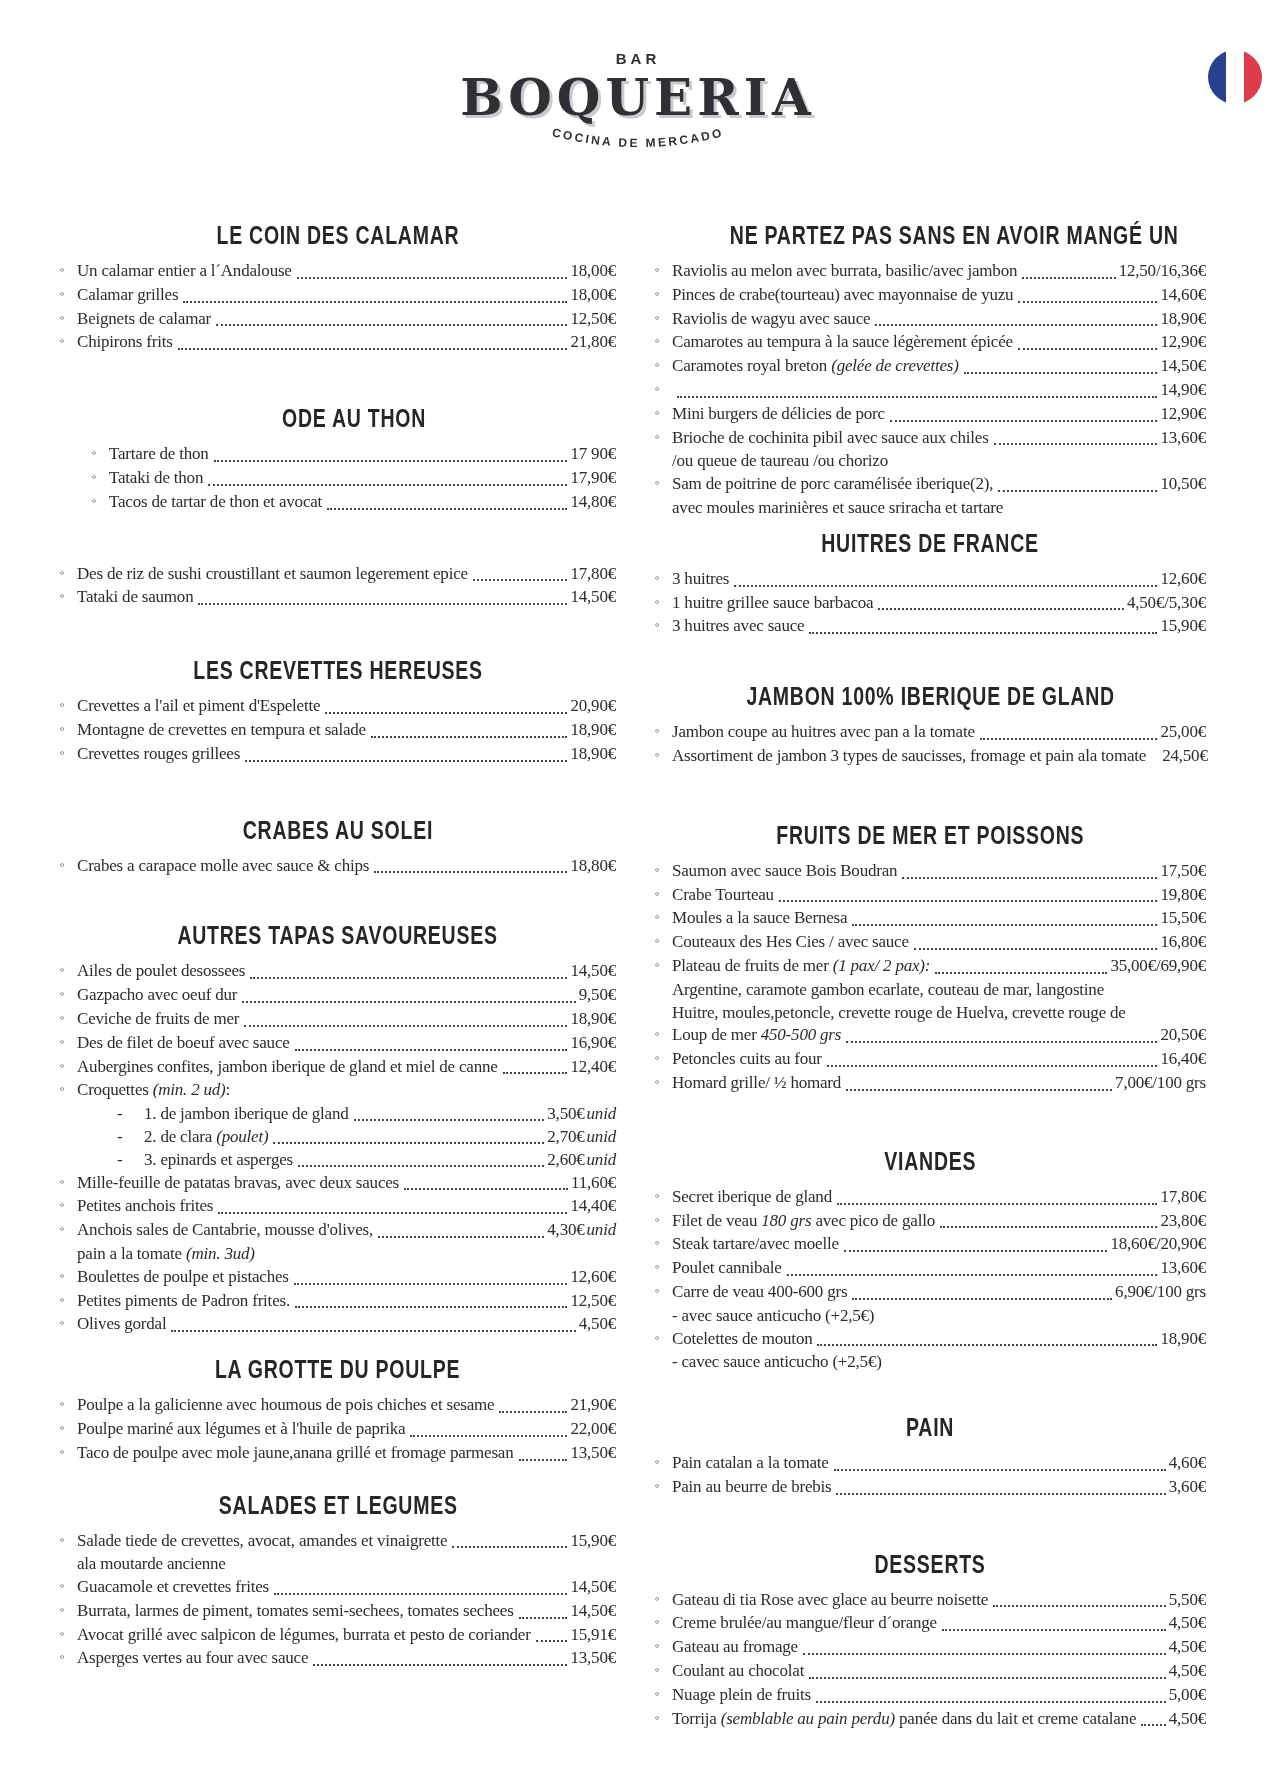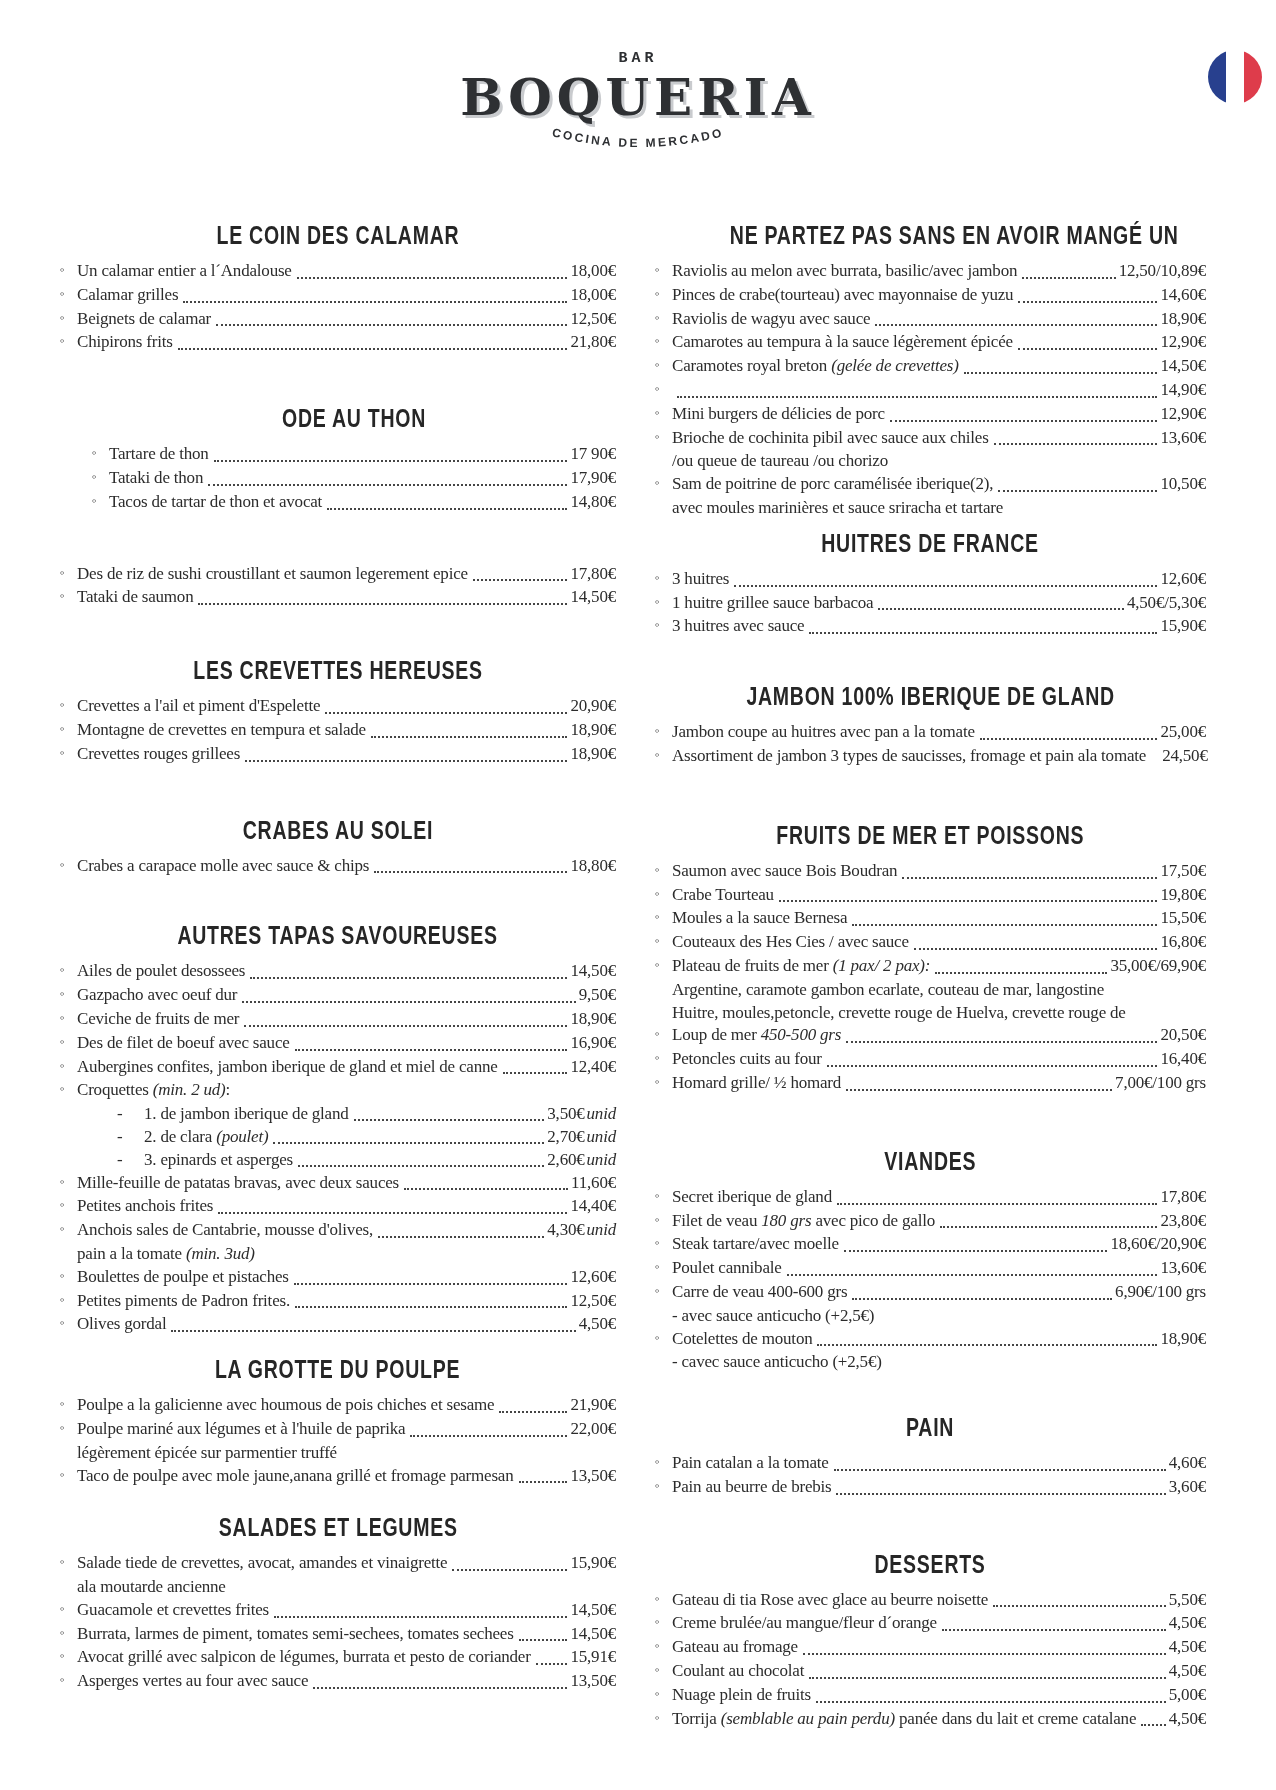--- a/index.html
+++ b/index.html
@@ -8,21 +8,21 @@
     width:1276px;height:1790px;
     background:#ffffff;
     font-family:"Liberation Serif", serif;
     color:#2c2c2c;
     overflow:hidden;
   }
 
   
   .logo{position:absolute;top:50px;left:0;width:100%;text-align:center;}
   .logo-bar{
-    font-family:Liberation Mono, monospace;
+    font-family:Liberation Sans, sans-serif;
     font-weight:700;font-size:15px;letter-spacing:4px;
     color:#2e3033;margin-bottom:3px;
   }
   .logo-name{
     font-family:"DejaVu Serif", serif;
     font-weight:700;font-size:50px;line-height:56px;letter-spacing:5px;
     color:#2e3033;
     text-shadow:3px 3px 0 #c9cbce;
   }
   .logo-tagline{margin-top:1px;}
@@ -301,24 +301,20 @@
           <span class="item-text">Poulpe a la galicienne avec houmous de pois chiches et sesame</span>
           <span class="dots"></span>
           <span class="item-price">21,90€</span>
         </div>
         <div class="menu-item">
           <span class="bullet">◦</span>
           <span class="item-text">Poulpe mariné aux légumes et à l'huile de paprika</span>
           <span class="dots"></span>
           <span class="item-price">22,00€</span>
         </div>
-        <div class="menu-item wrap">
-          <span class="bullet"></span>
-          <span class="item-text">légèrement épicée sur parmentier truffé</span>
-        </div>
         <div class="menu-item">
           <span class="bullet">◦</span>
           <span class="item-text">Taco de poulpe avec mole jaune,anana grillé et fromage parmesan</span>
           <span class="dots"></span>
           <span class="item-price">13,50€</span>
         </div>
       </section>
       <section class="menu-section">
         <h2 class="section-title"><span class="st-inner">SALADES ET LEGUMES</span></h2>
         <div class="menu-item">
@@ -357,21 +353,21 @@
         </div>
       </section>
     </div>
   <div class="col col-right">
       <section class="menu-section">
         <h2 class="section-title"><span class="st-inner">NE PARTEZ PAS SANS EN AVOIR MANGÉ UN</span></h2>
         <div class="menu-item">
           <span class="bullet">◦</span>
           <span class="item-text">Raviolis au melon avec burrata, basilic/avec jambon</span>
           <span class="dots"></span>
-          <span class="item-price">12,50/10,89€</span>
+          <span class="item-price">12,50/16,36€</span>
         </div>
         <div class="menu-item">
           <span class="bullet">◦</span>
           <span class="item-text">Pinces de crabe(tourteau) avec mayonnaise de yuzu</span>
           <span class="dots"></span>
           <span class="item-price">14,60€</span>
         </div>
         <div class="menu-item">
           <span class="bullet">◦</span>
           <span class="item-text">Raviolis de wagyu avec sauce</span>

